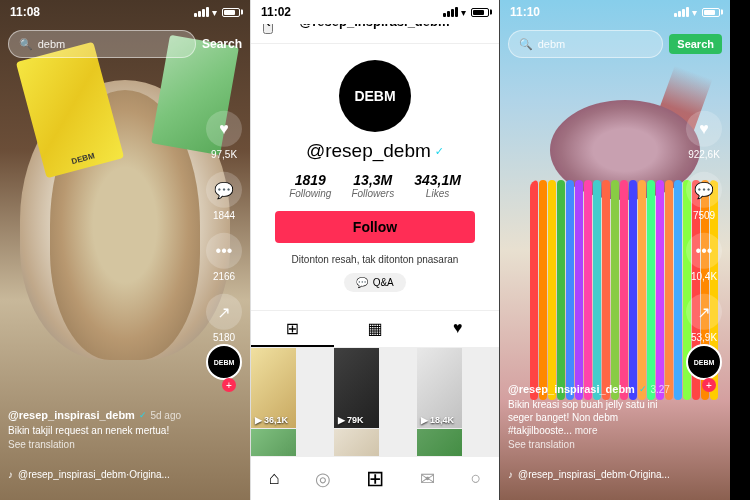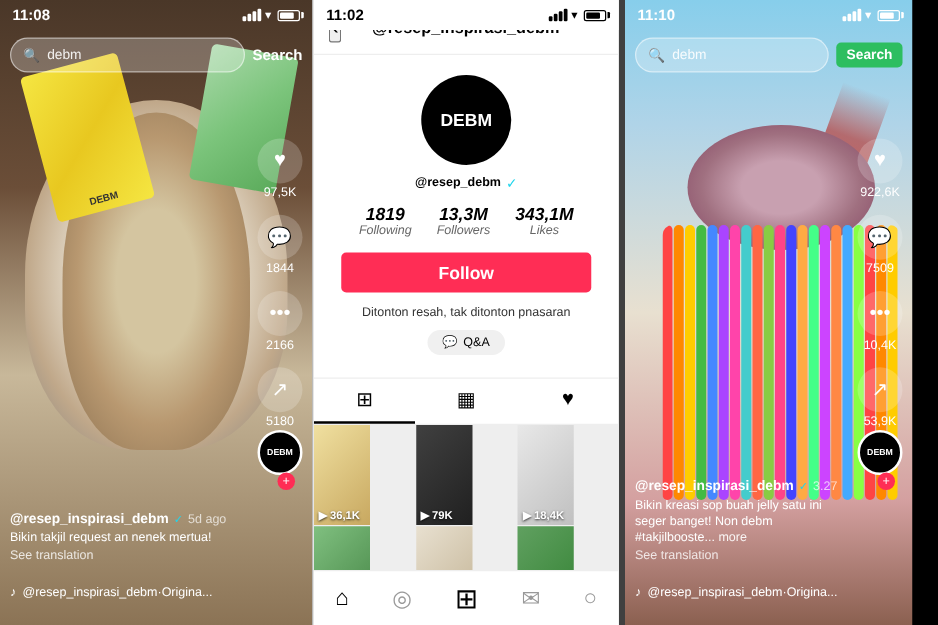--- a/index.html
+++ b/index.html
@@ -12,21 +12,21 @@
       display: flex;
     }
 
     
     .panel {
       position: relative;
       overflow: hidden;
       flex-shrink: 0;
     }
     .panel-left { width: 250px; height: 500px; }
-    .panel-center { width: 250px; height: 500px; background: #fff; border-left: 1px solid #ddd; border-right: 5px solid #404040; }
+    .panel-center { width: 250px; height: 500px; background: #fff; border-left: 1px solid #ddd; border-right: 1px solid #404040; }
     .panel-right { width: 230px; height: 500px; }
 
     
     .left-bg {
       background: linear-gradient(180deg, #4a3728 0%, #6b4e38 30%, #c8b89a 60%, #8b7355 100%);
       position: absolute;
       inset: 0;
     }
     .left-bowl {
       position: absolute;
@@ -327,38 +327,38 @@
       border-radius: 50%;
       background: #000;
       display: flex; align-items: center; justify-content: center;
       margin-bottom: 8px;
     }
     .avatar-text { color: #fff; font-size: 14px; font-weight: 700; }
     .profile-username-row {
       display: flex; align-items: center; gap: 4px;
       margin-bottom: 10px;
     }
-    .profile-username { font-size: 10px; font-weight: 700; color: #000; }
+    .profile-username { font-size: 19px; font-weight: 400; color: #000; }
     .profile-verified { color: #20d5ec; font-size: 11px; }
 
     
     .stats-row {
       display: flex;
       gap: 20px;
       margin-bottom: 12px;
       font-style: italic;
     }
     .stat-item { display: flex; flex-direction: column; align-items: center; }
     .stat-num { font-size: 14px; font-weight: 700; color: #000; }
     .stat-label { font-size: 10px; color: #666; }
 
     
     .follow-btn {
       background: #ff2d55;
-      color: #ffffff;
+      color: #000000;
       border: none;
       border-radius: 4px;
       padding: 8px 32px;
       font-size: 14px;
       font-weight: 600;
       cursor: pointer;
       margin-bottom: 10px;
       width: 200px;
     }
 

